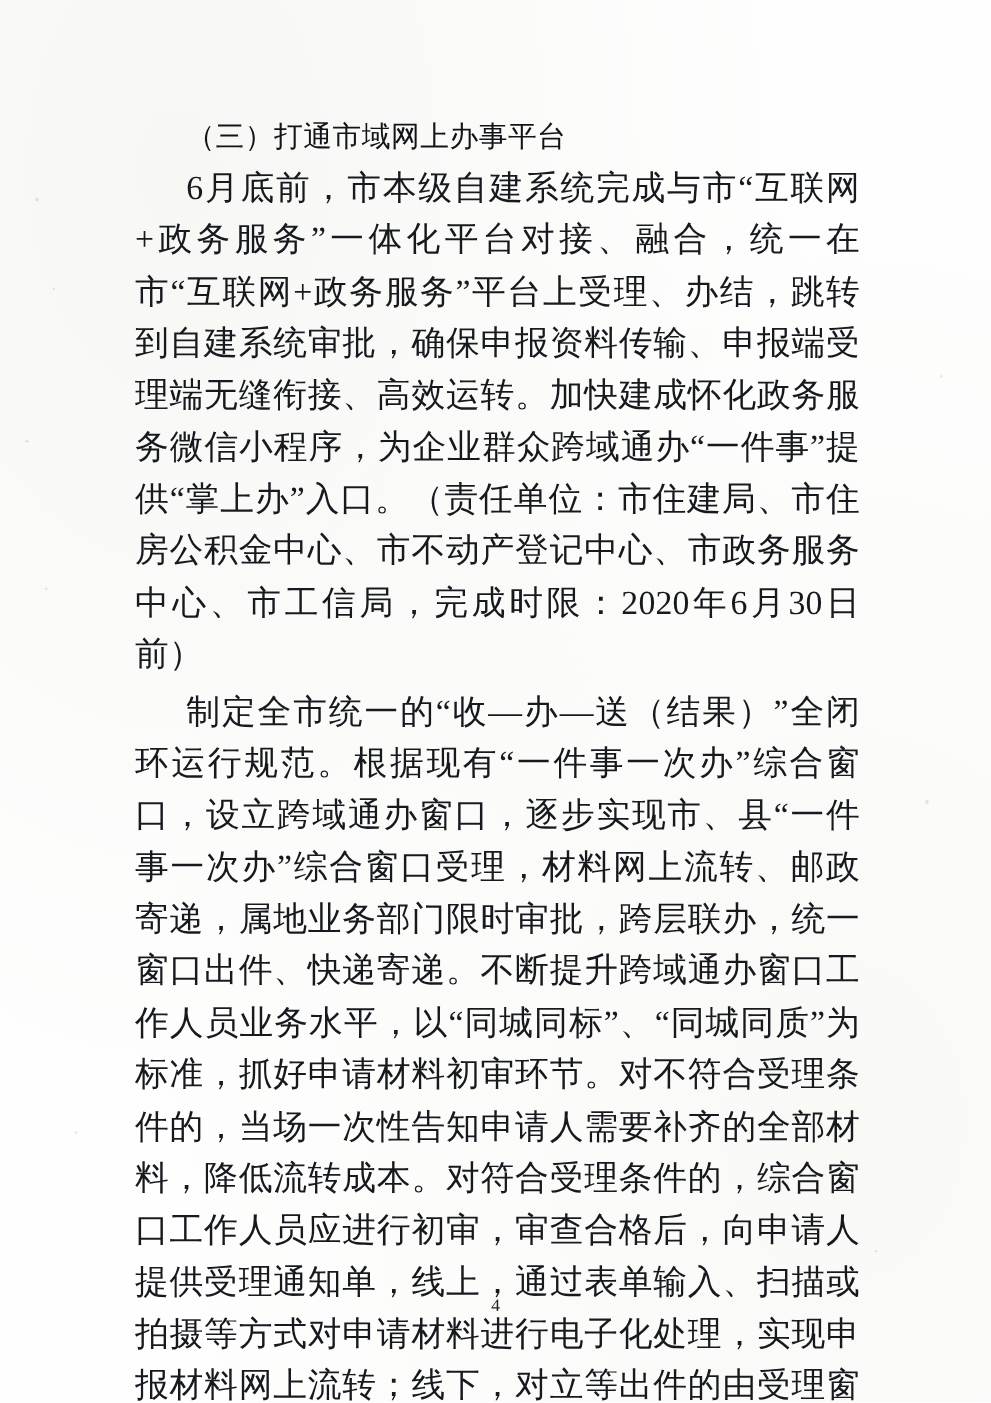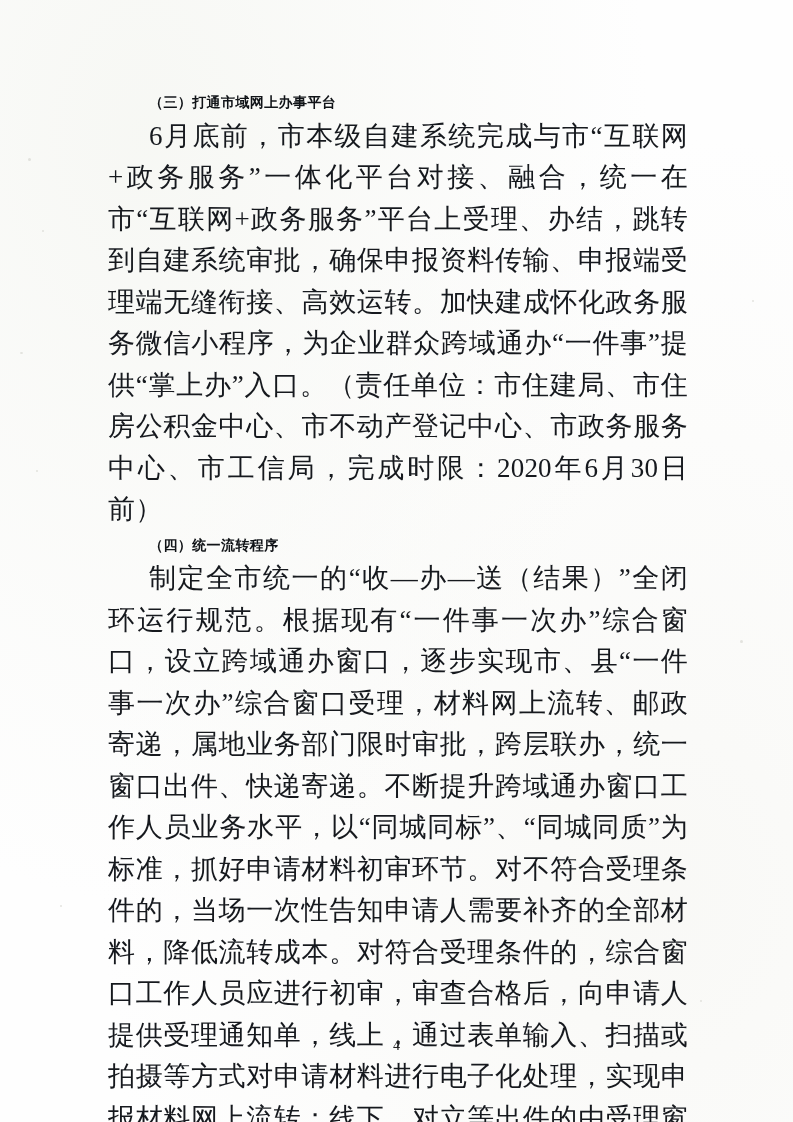--- a/index.html
+++ b/index.html
@@ -34,22 +34,22 @@
   }
 
   .content {
     position: absolute;
     left: 108px;
     top: 92px;
     width: 580px;
   }
 
   .heading {
-    font-size: 14px;
-    font-weight: bold;
+    font-size: 23px;
+    font-weight: normal;
     line-height: 1.55;
     letter-spacing: 0.4px;
     text-indent: 41px;
     margin: 0 0 2px 0;
     color: #101317;
     font-family: "Liberation Serif", "DejaVu Serif", serif;
   }
 
   .para {
     font-size: 27px;
@@ -90,21 +90,20 @@
   <div class="speck" style="left:700px; top:1000px; width:2px; height:2px;"></div>
 
   <div class="content">
 
     <h2 class="heading">（三）打通市域网上办事平台</h2>
 
     <p class="para">6月底前，市本级自建系统完成与市“互联网+政务服务”一体化平台对接、融合，统一在市“互联网+政务服务”平台上受理、办结，跳转到自建系统审批，确保申报资料传输、申报端受理端无缝衔接、高效运转。加快建成怀化政务服务微信小程序，为企业群众跨域通办“一件事”提供“掌上办”入口。（责任单位：市住建局、市住房公积金中心、市不动产登记中心、市政务服务中心、市工信局，完成时限：2020年6月30日前）</p>
 
     <div class="gap-sm"></div>
 
-    <h2 class="heading">（四）统一流转程序</h2>
 
     <p class="para">制定全市统一的“收—办—送（结果）”全闭环运行规范。根据现有“一件事一次办”综合窗口，设立跨域通办窗口，逐步实现市、县“一件事一次办”综合窗口受理，材料网上流转、邮政寄递，属地业务部门限时审批，跨层联办，统一窗口出件、快递寄递。不断提升跨域通办窗口工作人员业务水平，以“同城同标”、“同城同质”为标准，抓好申请材料初审环节。对不符合受理条件的，当场一次性告知申请人需要补齐的全部材料，降低流转成本。对符合受理条件的，综合窗口工作人员应进行初审，审查合格后，向申请人提供受理通知单，线上，通过表单输入、扫描或拍摄等方式对申请材料进行电子化处理，实现申报材料网上流转；线下，对立等出件的由受理窗口统一出件；对属承诺件且不便上传和必须原件保存的纸质资料，由市本级统一与邮政公司协商，规范邮政寄递行为，明确各级政务服务大厅寄送收件的</p>
 
   </div>
 
   <div class="page-number">4</div>
 
 </div>
 
 </body></html>

